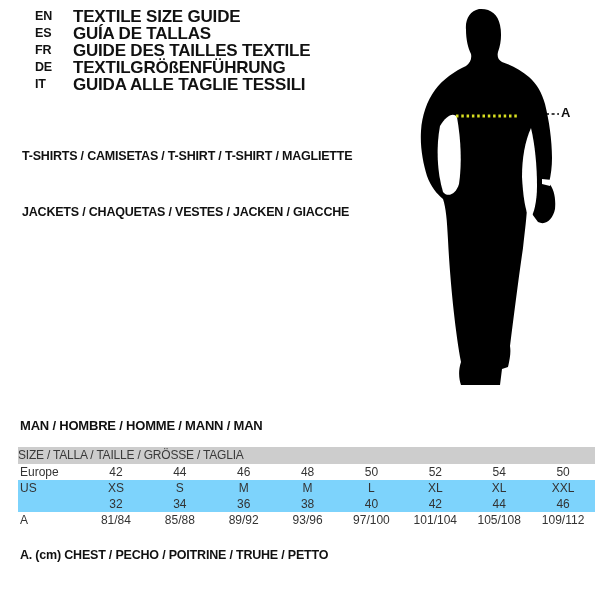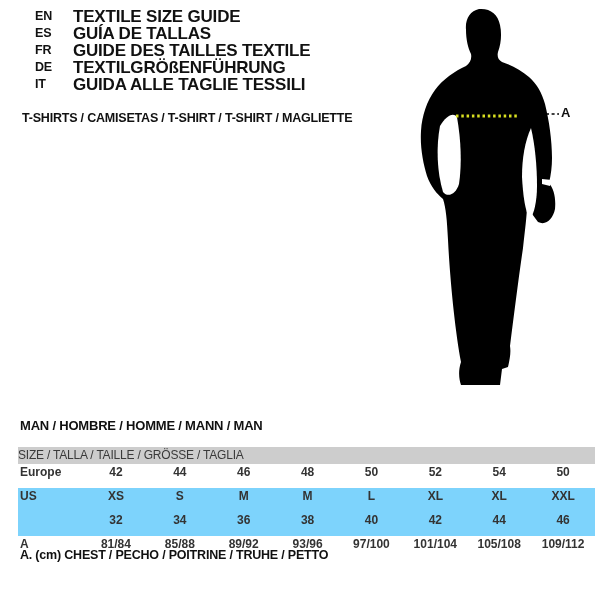--- a/index.html
+++ b/index.html
@@ -7,30 +7,30 @@
     position:relative;width:600px;height:600px;background:#ffffff;overflow:hidden;
     font-family:"Liberation Sans","DejaVu Sans",sans-serif;color:#111;
   }
   
   .lang-list{position:absolute;top:8px;left:22px;}
   .lang-row{display:flex;height:17px;line-height:17px;padding-left:13px;}
   .lang-row .code{width:38px;font-weight:bold;font-size:12.5px;letter-spacing:-0.2px;}
   .lang-row .lname{font-weight:bold;font-size:17px;letter-spacing:-0.2px;white-space:nowrap;}
   
   .categories{position:absolute;top:109px;left:22px;}
-  .categories div{height:18px;line-height:18px;font-weight:bold;font-size:12.5px;letter-spacing:-0.2px;white-space:nowrap;}
+  .categories div{height:18px;line-height:18px;font-weight:bold;font-size:12.5px;letter-spacing:-0.2px;white-space:nowrap;margin-top:38px;}
   
   .fig-svg{position:absolute;left:0;top:0;width:600px;height:600px;pointer-events:none;}
   .measure-label{position:absolute;left:561px;top:105px;font-weight:bold;font-size:13px;}
   
   .section-title{position:absolute;top:418px;left:20px;font-weight:bold;font-size:13px;letter-spacing:-0.2px;white-space:nowrap;}
   
   .size-table{position:absolute;top:447px;left:18px;width:577px;font-size:12px;color:#333;}
   .thead{background:#cdcdcd;height:17px;line-height:17px;color:#3a3a3a;letter-spacing:-0.2px;}
-  .trow{display:grid;grid-template-columns:66px repeat(8,1fr);height:24px;line-height:16px;font-weight:bold;}
+  .trow{display:grid;grid-template-columns:66px repeat(8,1fr);height:16px;line-height:16px;}
   .trow.shaded{background:#7dd3fc;}
   .trow .rlabel{text-align:left;padding-left:2px;}
   .trow .cell{text-align:center;}
   
   .footnote{position:absolute;top:548px;left:20px;font-weight:bold;font-size:12.5px;letter-spacing:-0.2px;white-space:nowrap;}
 </style>
 </head>
 <body>
 
 <div class="page">
@@ -94,20 +94,21 @@
       <span class="lname">TEXTILGRÖßENFÜHRUNG</span>
     </div>
     <div class="lang-row">
       <span class="code">IT</span>
       <span class="lname">GUIDA ALLE TAGLIE TESSILI</span>
     </div>
   </div>
 
   <div class="categories">
     <div>T-SHIRTS / CAMISETAS / T-SHIRT / T-SHIRT / MAGLIETTE</div>
+    <div>JACKETS / CHAQUETAS / VESTES / JACKEN / GIACCHE</div>
   </div>
 
   <span class="measure-label">A</span>
 
   <div class="section-title">MAN / HOMBRE / HOMME / MANN / MAN</div>
 
   <div class="size-table">
     <div class="thead">SIZE / TALLA / TAILLE / GRÖSSE / TAGLIA</div>
 
     <div class="trow">

